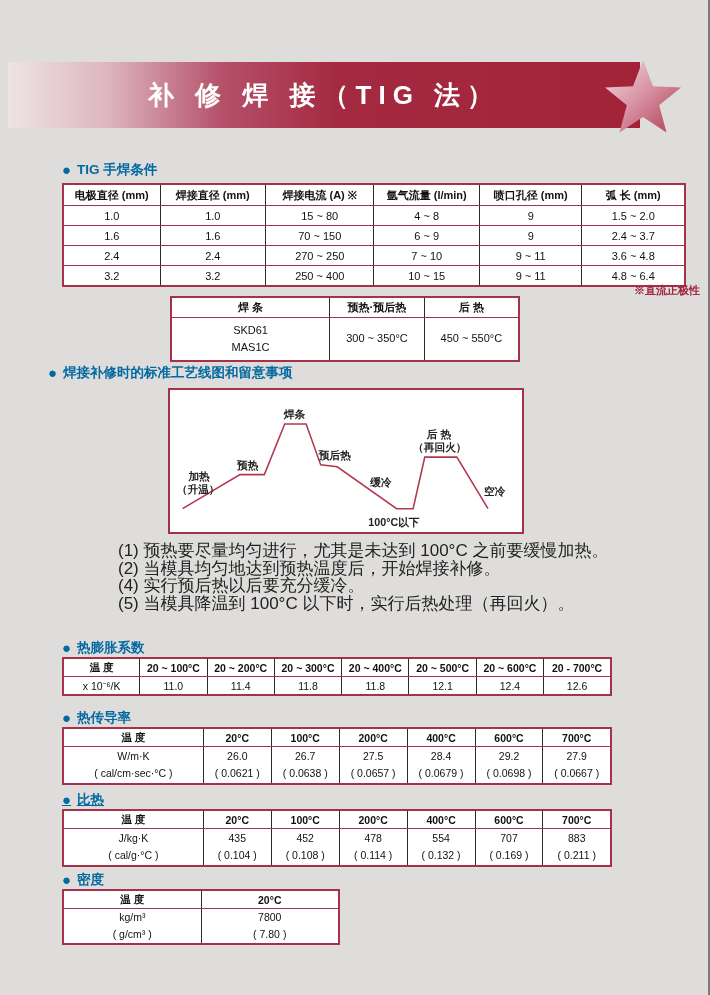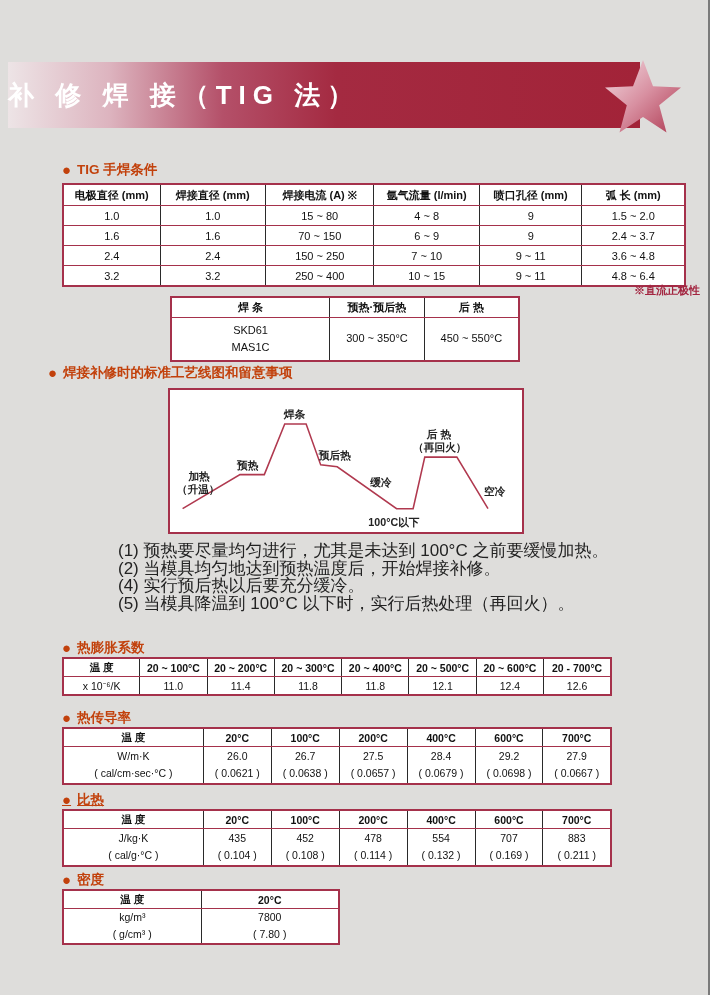--- a/index.html
+++ b/index.html
@@ -11,26 +11,26 @@
     box-sizing:border-box;
   }
 
   
   .banner {
     position:absolute; left:8px; top:62px; width:632px; height:66px;
     background:linear-gradient(90deg,#ede4e6 0%, #ddb4bf 16%, #b45069 34%, #a42a41 52%, #a22338 100%);
   }
   .banner-title {
     display:block; color:#ffffff; font-size:26px; font-weight:bold;
-    letter-spacing:7px; line-height:66px; white-space:nowrap;
+    letter-spacing:7px; text-align:center; line-height:66px; white-space:nowrap;
   }
   .star-wrap { position:absolute; left:592px; top:56px; width:102px; height:80px; }
 
   
-  .sec { position:absolute; color:#c2410c; font-weight:bold; font-size:13.5px; white-space:nowrap; }
+  .sec { position:absolute; color:#0369a1; font-weight:bold; font-size:13.5px; white-space:nowrap; }
   .sec .bullet { font-size:15px; margin-right:6px; vertical-align:-1px; }
 
   
   .dtable {
     position:absolute; border-collapse:collapse; background:#ffffff;
     text-align:center; color:#111; table-layout:fixed;
     border:2px solid #a5314b; font-size:11px;
   }
   .dtable th, .dtable td {
     border:1px solid; border-color:#a5314b #2a2a2a; padding:0 2px;
@@ -132,21 +132,21 @@
           <td>1.6</td>
           <td>1.6</td>
           <td>70 ~ 150</td>
           <td>6 ~ 9</td>
           <td>9</td>
           <td>2.4 ~ 3.7</td>
         </tr>
         <tr>
           <td>2.4</td>
           <td>2.4</td>
-          <td>150 ~ 250</td>
+          <td>270 ~ 250</td>
           <td>7 ~ 10</td>
           <td>9 ~ 11</td>
           <td>3.6 ~ 4.8</td>
         </tr>
         <tr>
           <td>3.2</td>
           <td>3.2</td>
           <td>250 ~ 400</td>
           <td>10 ~ 15</td>
           <td>9 ~ 11</td>

